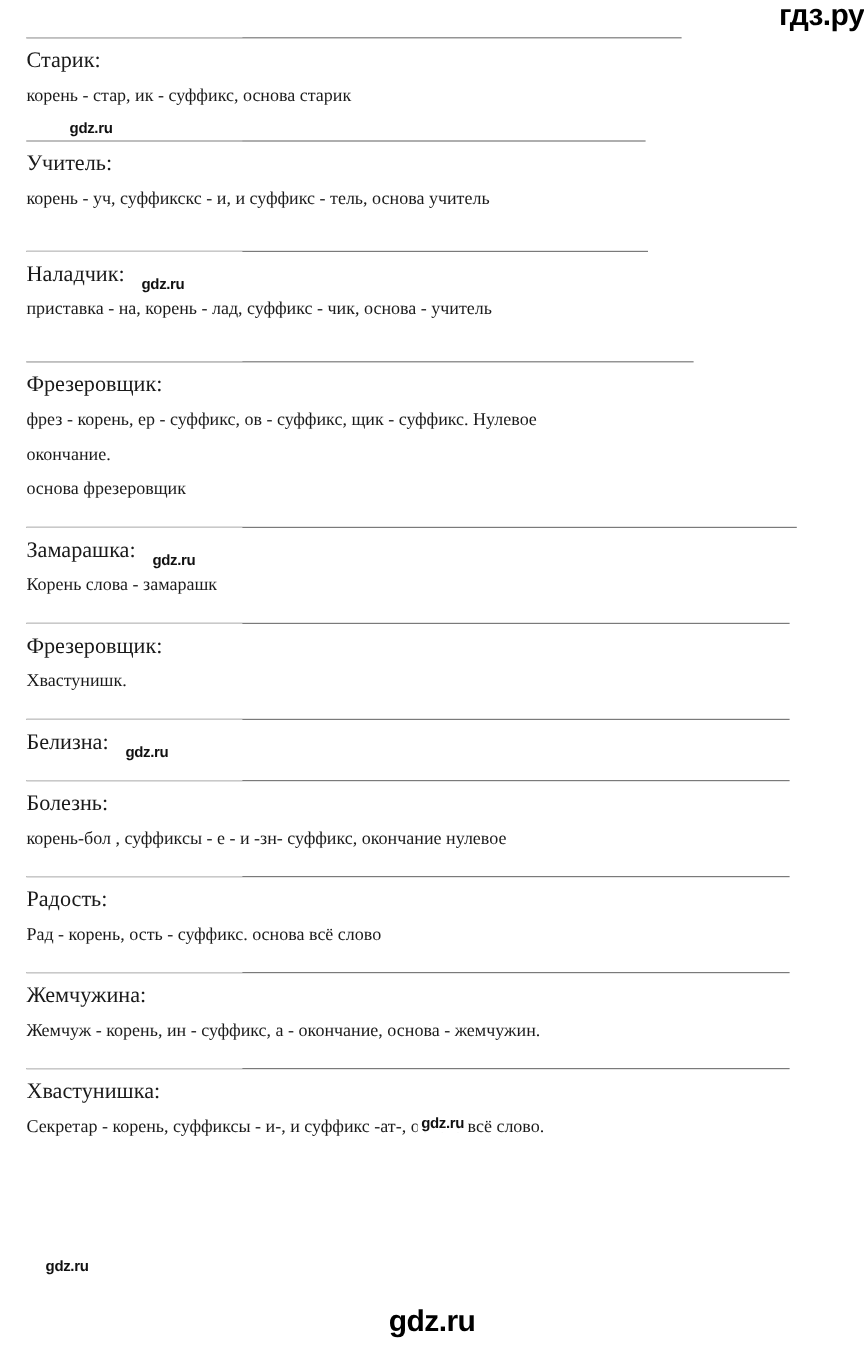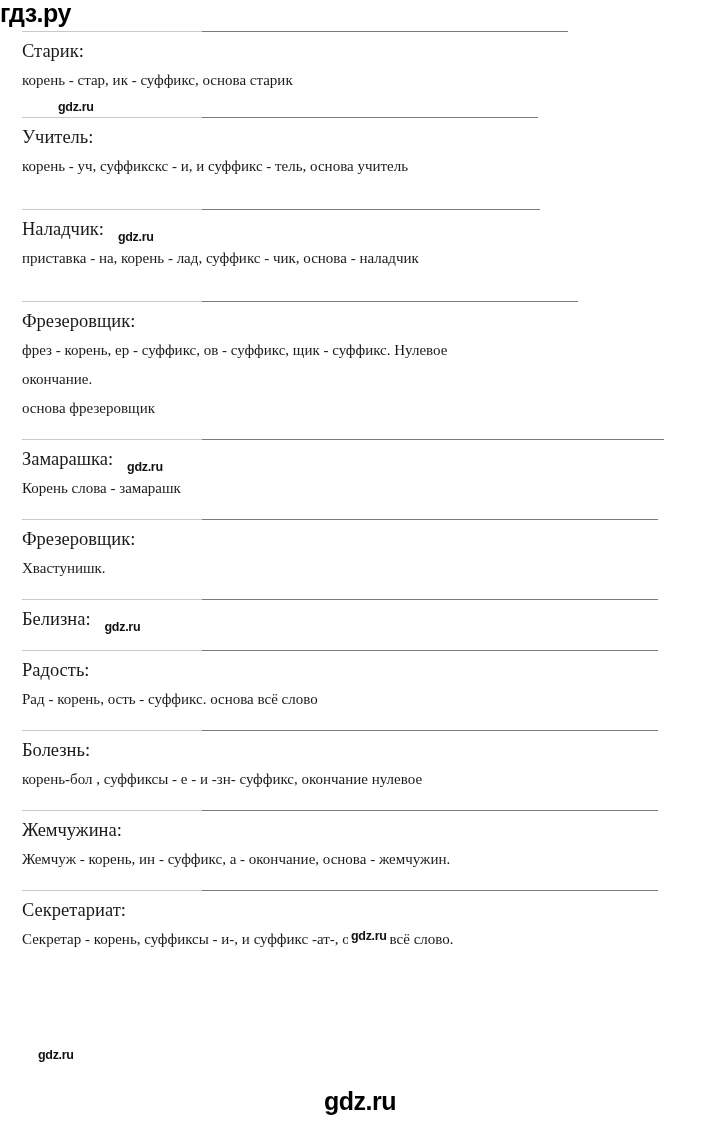--- a/index.html
+++ b/index.html
@@ -16,21 +16,21 @@
     font-family: "Liberation Serif", "DejaVu Serif", serif;
     color: #1a1a1a;
     -webkit-font-smoothing: antialiased;
   }
 
   
   .header {
     height: 30px;
     display: flex;
     align-items: flex-start;
-    justify-content: flex-start;
+    justify-content: flex-end;
     padding-top: 1px;
   }
   .header-logo {
     font-family: "Liberation Sans", "DejaVu Sans", sans-serif;
     font-weight: bold;
     font-size: 25px;
     letter-spacing: -0.5px;
     color: #000000;
     line-height: 1;
   }
@@ -148,21 +148,21 @@
     <div class="entry-line">корень - уч, суффикскс - и, и суффикс - тель, основа учитель</div>
     <div class="gap-b-26"></div>
   </div>
 
   <div class="entry">
     <div class="rule" style="width:518px"></div>
     <div class="title-row pad-top-6">
       <span class="entry-title">Наладчик:</span>
       <span class="wm wm-inline">gdz.ru</span>
     </div>
-    <div class="entry-line">приставка - на, корень - лад, суффикс - чик, основа - наладчик</div>
+    <div class="entry-line">приставка - на, корень - лад, суффикс - чик, основа - учитель</div>
     <div class="gap-b-26"></div>
   </div>
 
   <div class="entry">
     <div class="rule" style="width:556px"></div>
     <div class="title-row pad-top-6">
       <span class="entry-title">Фрезеровщик:</span>
     </div>
     <div class="entry-line">фрез - корень, ер - суффикс, ов - суффикс, щик - суффикс. Нулевое</div>
     <div class="entry-line">окончание.</div>
@@ -195,48 +195,48 @@
     <div class="title-row pad-top-6">
       <span class="entry-title">Белизна:</span>
       <span class="wm wm-inline">gdz.ru</span>
     </div>
     <div class="gap-b-14"></div>
   </div>
 
   <div class="entry">
     <div class="rule" style="width:636px"></div>
     <div class="title-row pad-top-6">
+      <span class="entry-title">Болезнь:</span>
+    </div>
+    <div class="entry-line">корень-бол , суффиксы - е - и -зн- суффикс, окончание нулевое</div>
+    <div class="gap-b-14"></div>
+  </div>
+
+  <div class="entry">
+    <div class="rule" style="width:636px"></div>
+    <div class="title-row pad-top-6">
       <span class="entry-title">Радость:</span>
     </div>
     <div class="entry-line">Рад - корень, ость - суффикс. основа всё слово</div>
     <div class="gap-b-14"></div>
   </div>
 
   <div class="entry">
     <div class="rule" style="width:636px"></div>
     <div class="title-row pad-top-6">
-      <span class="entry-title">Болезнь:</span>
-    </div>
-    <div class="entry-line">корень-бол , суффиксы - е - и -зн- суффикс, окончание нулевое</div>
-    <div class="gap-b-14"></div>
-  </div>
-
-  <div class="entry">
-    <div class="rule" style="width:636px"></div>
-    <div class="title-row pad-top-6">
       <span class="entry-title">Жемчужина:</span>
     </div>
     <div class="entry-line">Жемчуж - корень, ин - суффикс, а - окончание, основа - жемчужин.</div>
     <div class="gap-b-14"></div>
   </div>
 
   <div class="entry">
     <div class="rule" style="width:636px"></div>
     <div class="title-row pad-top-6">
-      <span class="entry-title">Секретариат:</span>
+      <span class="entry-title">Хвастунишка:</span>
     </div>
     <div class="entry-line">Секретар - корень, суффиксы - и-, и суффикс -ат-, основа всё слово.</div>
     <div class="gap-b-14"></div>
   </div>
 
 </div>
 
 <div class="wm wm-abs" style="left:55px; top:100px;">gdz.ru</div>
 
 <div class="wm wm-abs" style="left:348px; top:929px;">gdz.ru</div>

